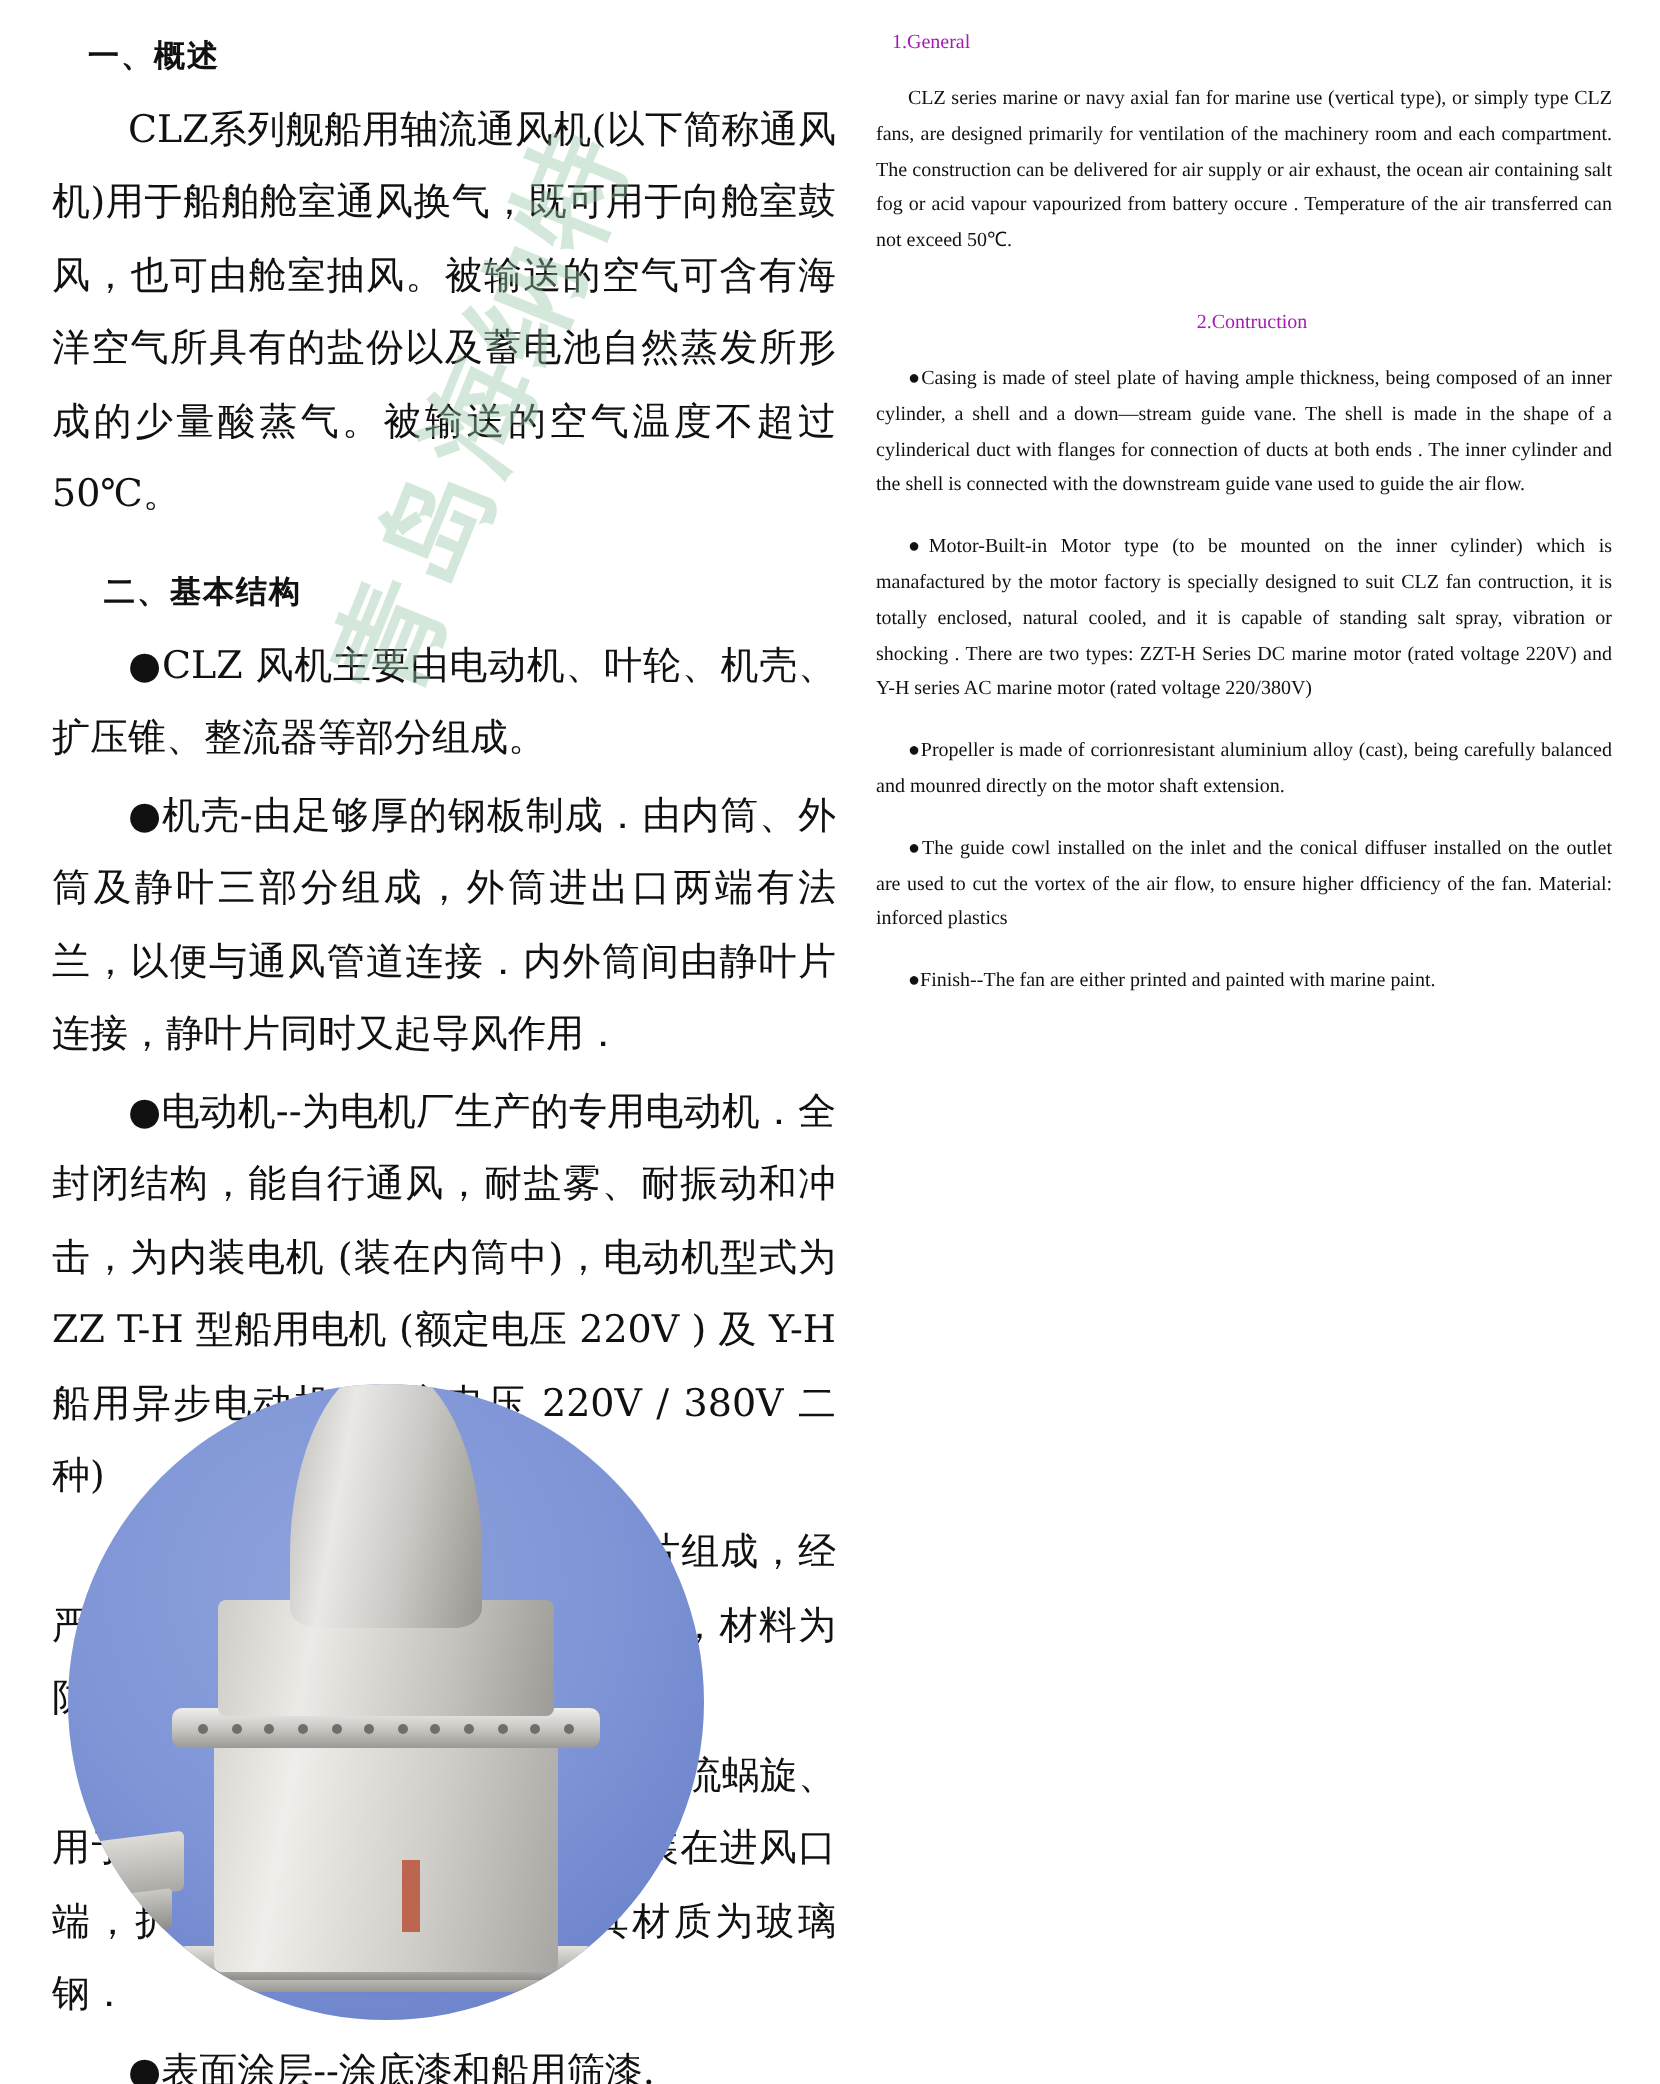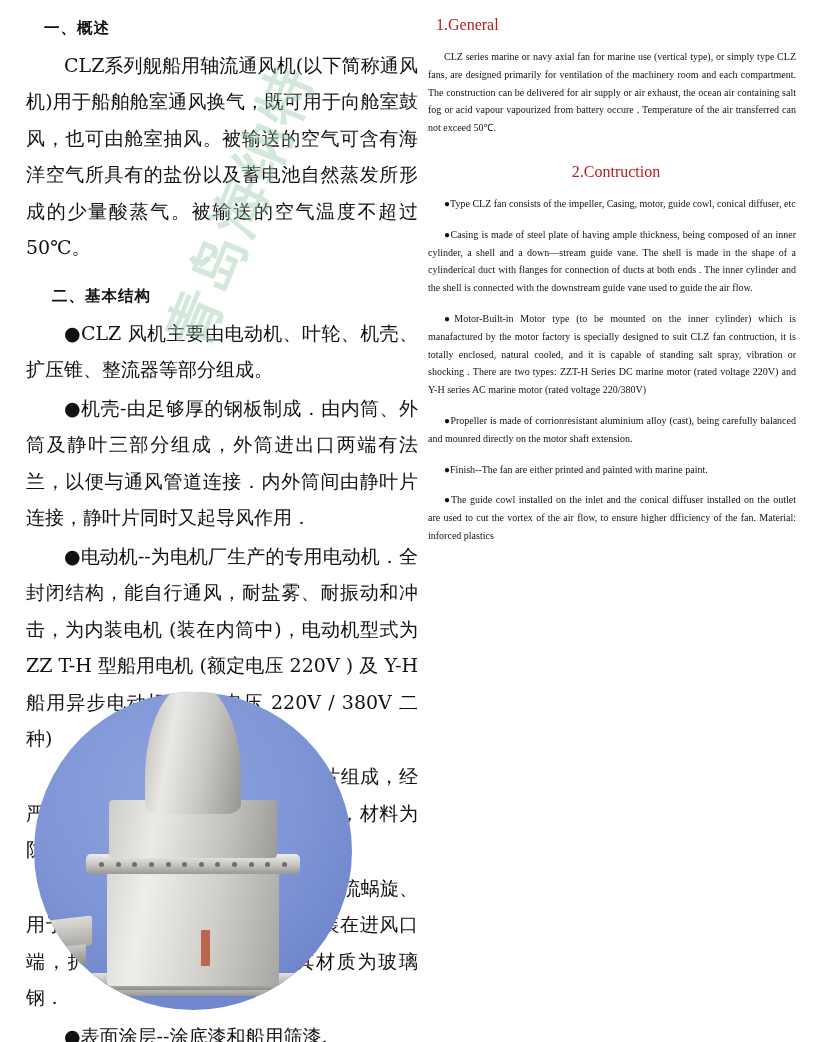--- a/index.html
+++ b/index.html
@@ -18,21 +18,21 @@
   .page {
     position: relative;
     width: 830px;
     height: 1042px;
     box-sizing: border-box;
     padding: 14px 26px 10px 26px;
   }
   .columns {
     display: flex;
     flex-direction: row;
-    gap: 10px;
+    gap: 20px;
     height: 100%;
   }
   .col-left {
     width: 392px;
     flex: 0 0 392px;
     position: relative;
   }
   .col-right {
     width: 368px;
     flex: 0 0 368px;
@@ -58,23 +58,23 @@
     margin: 0 0 2px 0;
     text-indent: 2em;
     color: #111;
   }
   .cn-para.bulleted {
     text-indent: 2em;
   }
 
   
   .en-sec-title {
-    font-size: 16px;
+    font-size: 10px;
     margin: 2px 0 14px 8px;
-    color: #b91c1c;
+    color: #a21caf;
   }
   .en-sec-title.second { margin-top: 26px; margin-bottom: 14px; text-align: center; }
   .en-para {
     font-size: 10px;
     line-height: 1.78;
     text-align: justify;
     margin: 0 0 13px 0;
     text-indent: 1.6em;
     color: #111;
   }
@@ -281,24 +281,23 @@
         </div>
       </div>
     </div>
 
     <div class="col-right">
       <div class="en-sec-title">1.General</div>
       <p class="en-para">CLZ series marine or navy axial fan for marine  use (vertical type), or simply type CLZ fans, are designed primarily for ventilation of the machinery room and each compartment. The construction can be delivered for air supply or air exhaust, the ocean air containing salt fog or acid vapour vapourized from battery occure . Temperature of the air transferred can not exceed 50℃.</p>
 
       <div class="en-sec-title second">2.Contruction</div>
 
-      <p class="en-para">●Type CLZ fan consists of the impeller, Casing, motor, guide cowl, conical diffuser, etc</p>
       <p class="en-para">●Casing is made of steel plate of having ample thickness, being composed of an inner cylinder, a shell and a down—stream guide vane. The shell is made in the shape of a cylinderical duct with flanges for connection of ducts at both ends . The inner cylinder and the shell is connected with the downstream guide vane used to guide the air flow.</p>
       <p class="en-para">●Motor-Built-in Motor type (to be mounted on the inner cylinder) which is manafactured by the motor factory is specially designed to suit CLZ fan contruction, it is totally enclosed, natural cooled, and it is capable of standing salt spray, vibration or shocking . There are two types: ZZT-H Series DC marine motor (rated voltage 220V) and Y-H series AC marine motor (rated voltage 220/380V)</p>
       <p class="en-para">●Propeller is made of corrionresistant aluminium alloy (cast), being carefully balanced and mounred directly on the motor shaft extension.</p>
+      <p class="en-para">●The guide cowl installed on the inlet and the conical diffuser installed on the outlet are used to cut the vortex of the air flow, to ensure higher dfficiency of the fan. Material: inforced plastics</p>
       <p class="en-para">●Finish--The fan are either printed and painted with marine paint.</p>
-      <p class="en-para">●The guide cowl installed on the inlet and the conical diffuser installed on the outlet are used to cut the vortex of the air flow, to ensure higher dfficiency of the fan. Material: inforced plastics</p>
     </div>
 
   </div>
 
   <div class="watermark">青岛海纳特</div>
 </div>
 
 </body></html>

